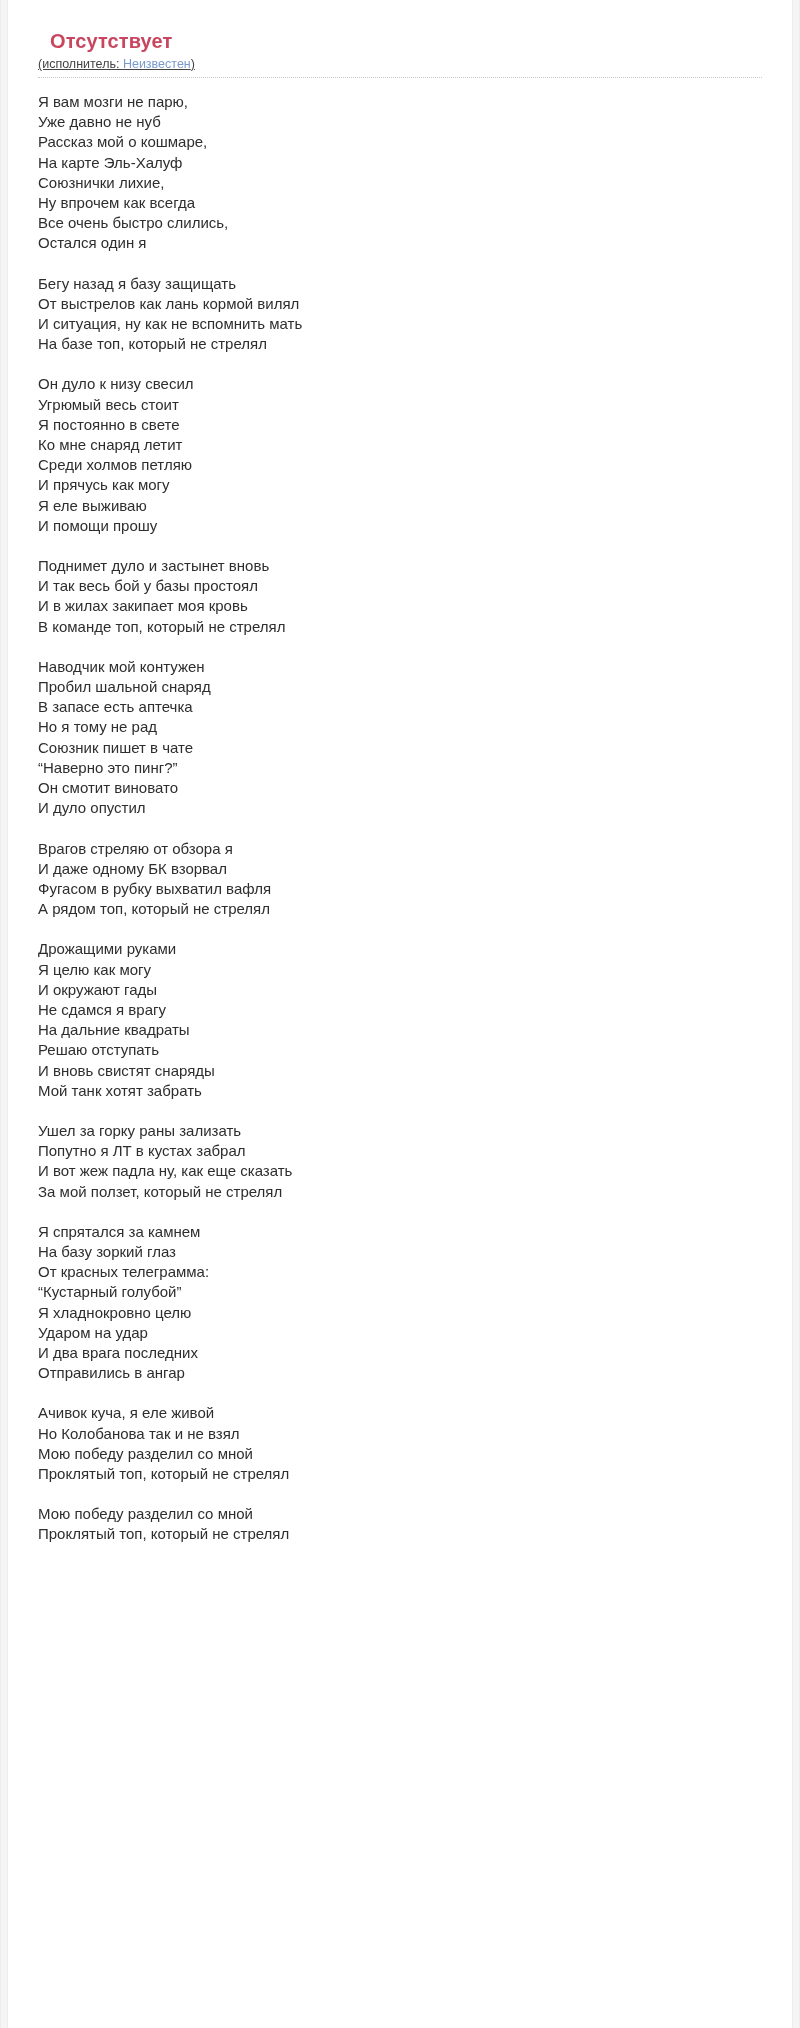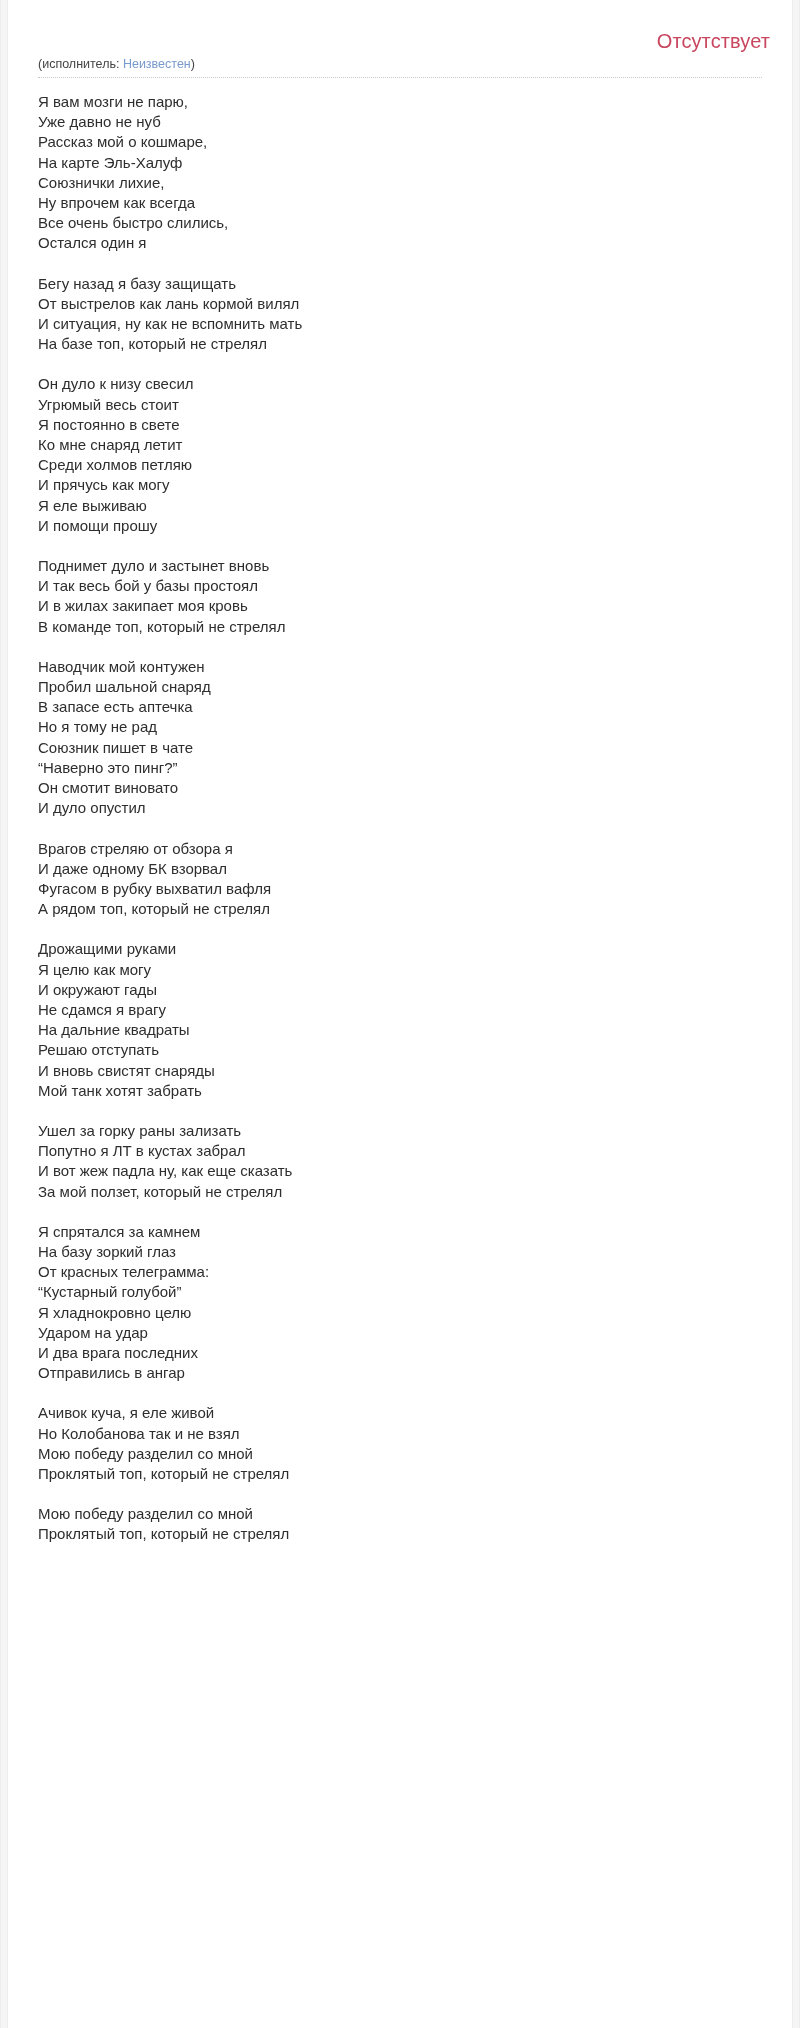--- a/index.html
+++ b/index.html
@@ -30,29 +30,29 @@
     background: #f5f5f5;
     border-left: 1px solid #ededed;
     border-right: 1px solid #ededed;
   }
   .edge.left { left: 0; }
   .edge.right { right: 0; }
 
   .song-title {
     font-size: 20px;
     color: #c9465f;
-    font-weight: normal;
-    margin: 4px 0 4px 12px;
+    font-weight: bold;
+    margin: 4px 0 4px 20px;
     letter-spacing: 0.1px;
-    text-align: right;
   }
   .artist-line {
     font-size: 12.5px;
     color: #444444;
     margin: 0 0 6px 8px;
+    text-decoration: underline;
   }
   .artist-line .artist-link {
     color: #7799cc;
     text-decoration: none;
   }
   .divider {
     border: none;
     border-top: 1px dotted #c8c8c8;
     margin: 2px 8px 14px 8px;
   }

